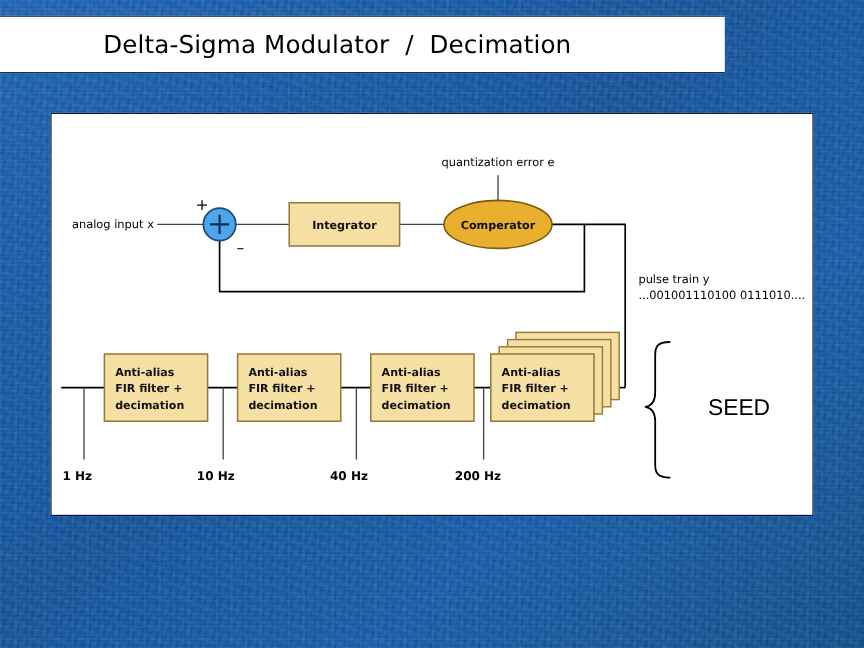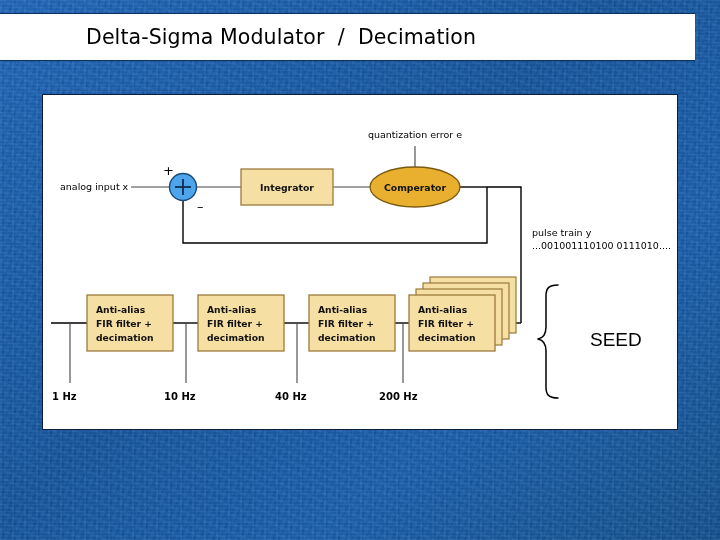--- a/index.html
+++ b/index.html
@@ -39,21 +39,21 @@
         rgba(0,0,0,0.03) 0px, rgba(0,0,0,0.03) 2px,
         rgba(255,255,255,0.022) 2px, rgba(255,255,255,0.022) 6px),
       linear-gradient(140deg, #1f66bb 0%, #14569f 45%, #1a5fae 70%, #12518f 100%);
   }
 
   
   #title-bar {
     position: absolute;
     left: 0;
     top: 13px;
-    width: 695px;
+    width: 604px;
     height: 48px;
     background: #ffffff;
     border-top: 1px solid #0d2f5c;
     border-bottom: 1px solid #0d2f5c;
     box-sizing: border-box;
     display: flex;
     align-items: center;
   }
   #title-text {
     margin-left: 86px;

